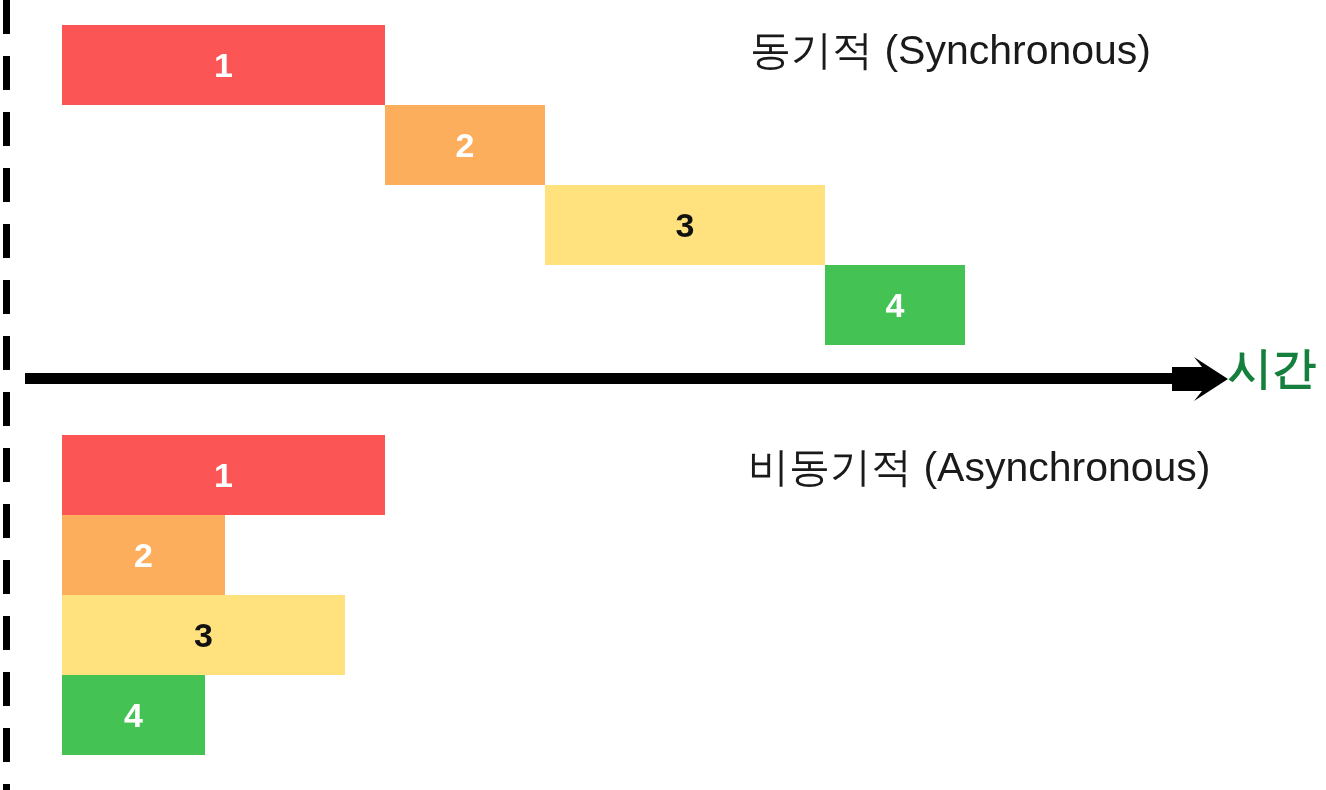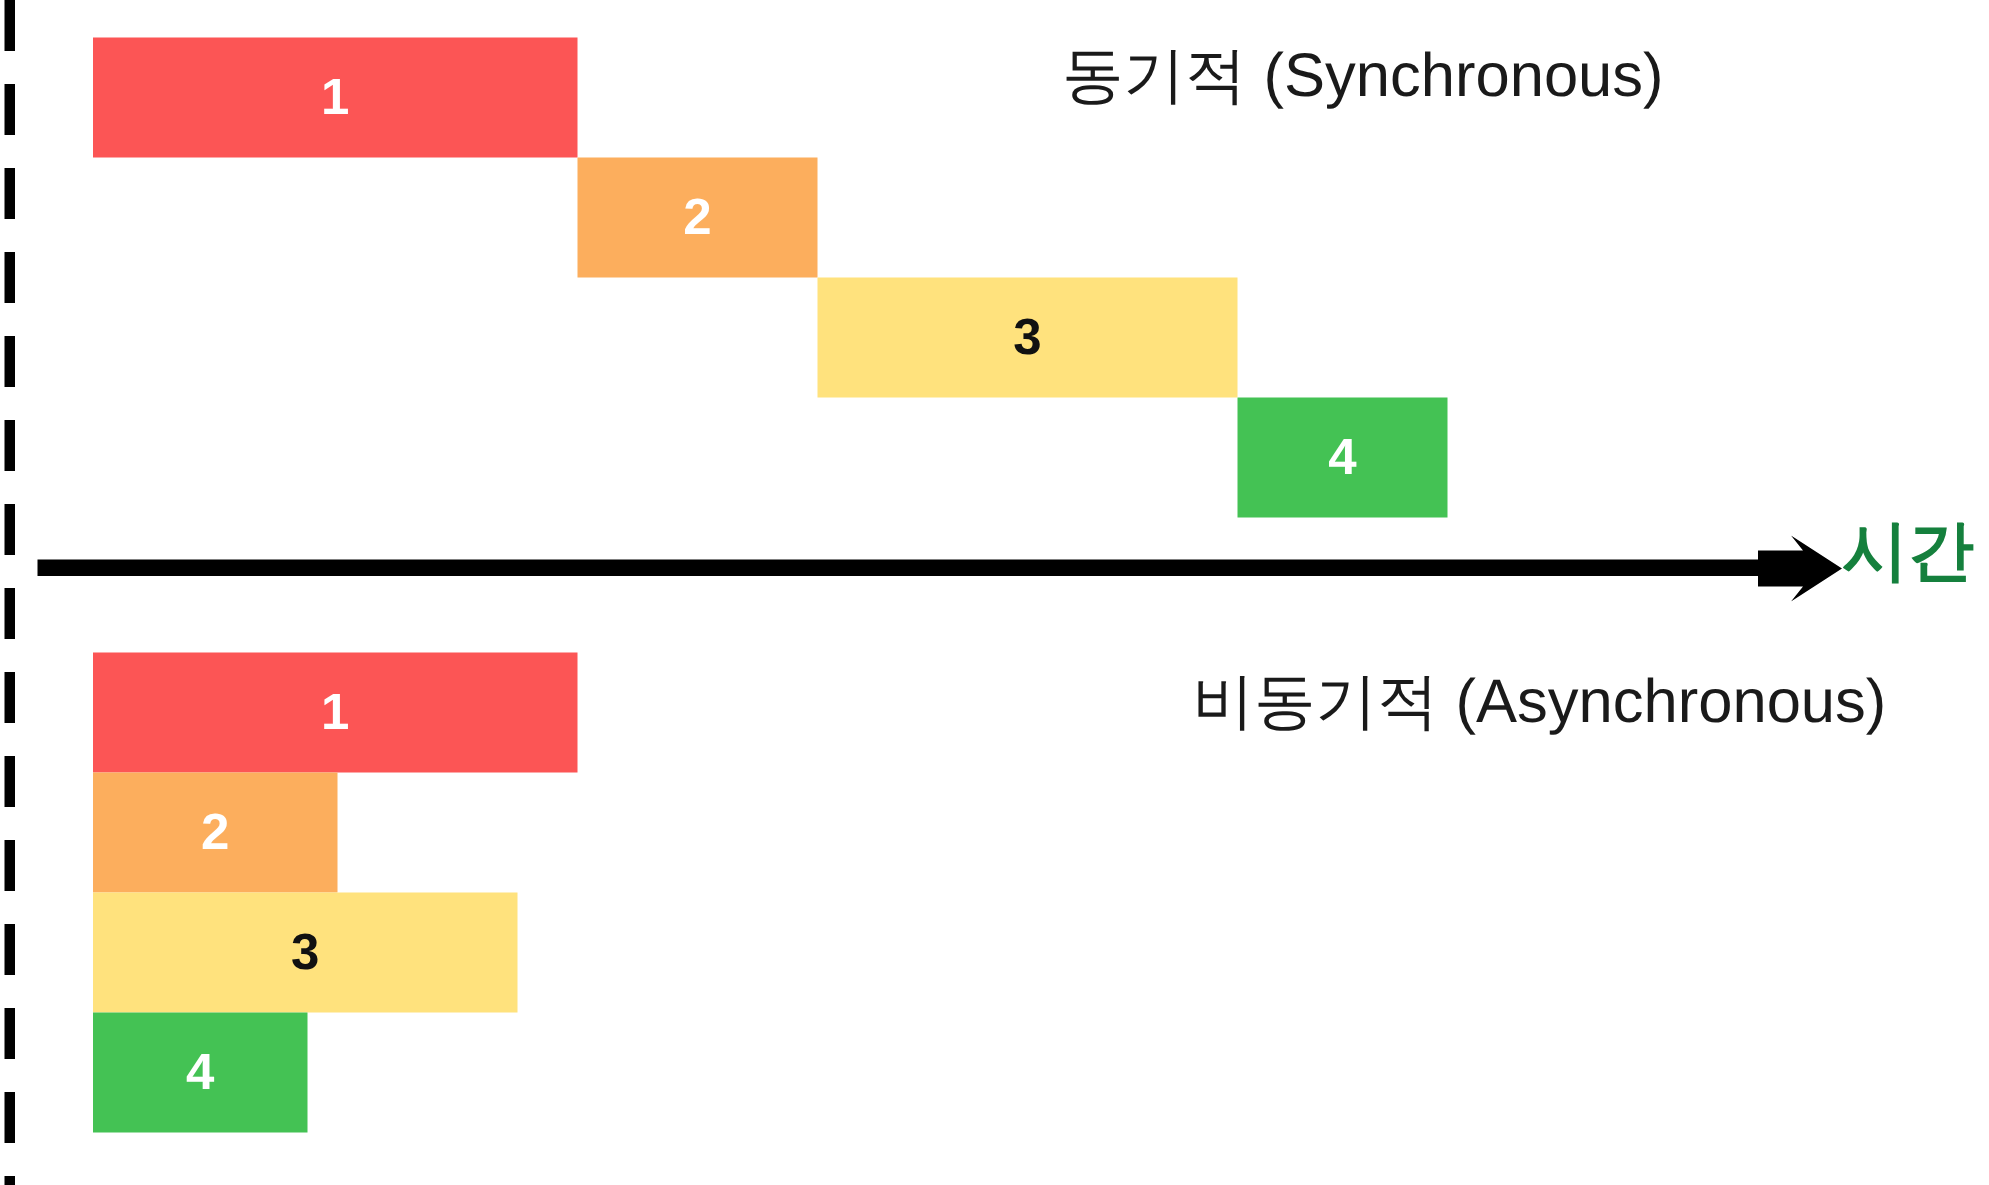--- a/index.html
+++ b/index.html
@@ -63,22 +63,22 @@
 
   
   .section-title {
     position: absolute;
     font-size: 41px;
     color: #1a1a1a;
     line-height: 1;
     white-space: nowrap;
     font-weight: normal;
   }
-  .title-sync  { left: 708px; top: 30px; text-align: right; }
-  .title-async { left: 748px; top: 447px; margin-left: 47px; }
+  .title-sync  { left: 750px; top: 30px; text-align: right; }
+  .title-async { left: 748px; top: 447px; }
 
   
   .bar {
     position: absolute;
     display: flex;
     align-items: center;
     justify-content: center;
     font-size: 34px;
     font-weight: bold;
     line-height: 1;

